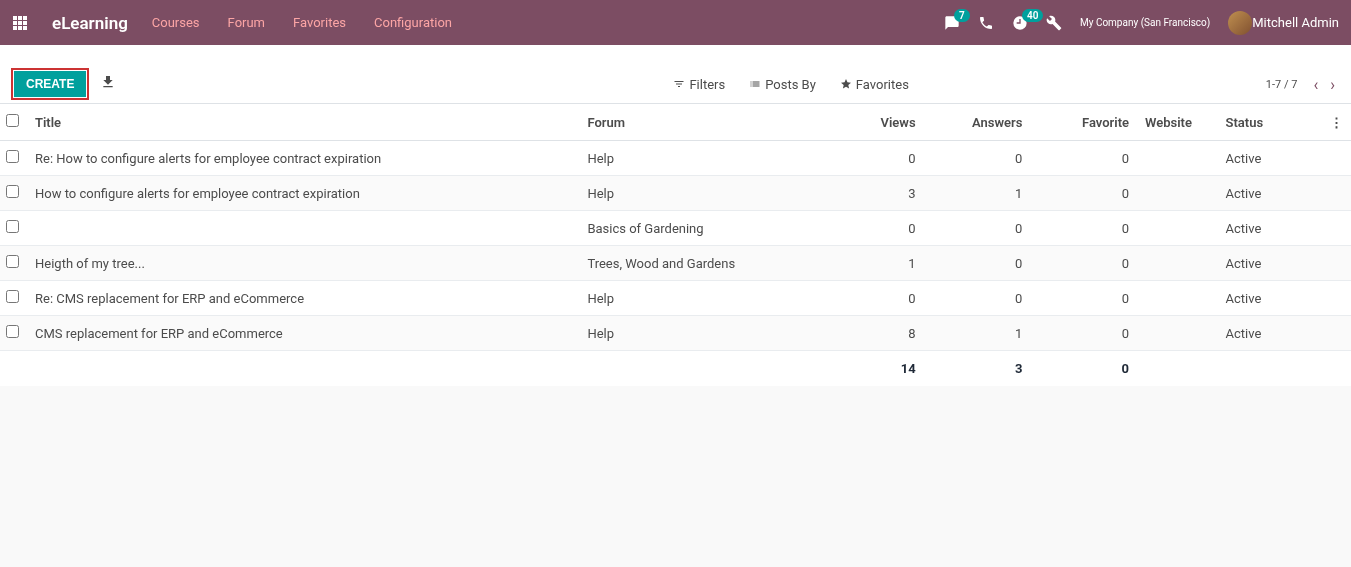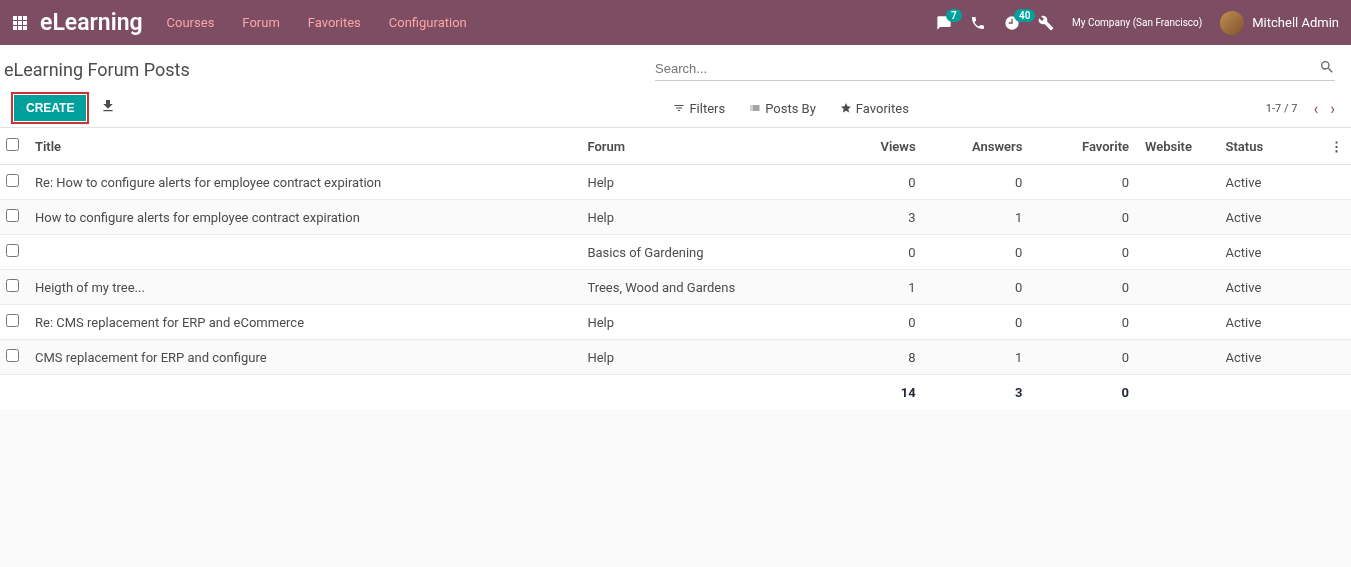--- a/index.html
+++ b/index.html
@@ -7,28 +7,28 @@
     
     .navbar {
       background: #7c4d63;
       color: #fff;
       height: 45px;
       display: flex;
       align-items: center;
       padding: 0 12px;
     }
     .navbar .apps-icon { margin-right: 12px; display: flex; cursor: pointer; }
-    .navbar .brand { font-weight: 600; font-size: 23px; margin-right: 24px; cursor: pointer; }
+    .navbar .brand { font-weight: 600; font-size: 17px; margin-right: 24px; cursor: pointer; margin-left: 12px; }
     .navbar .nav-links { display: flex; gap: 28px; }
     .navbar .nav-links a { color: #fca5a5; text-decoration: none; font-size: 13px; cursor: pointer; }
     .navbar .right-side { margin-left: auto; display: flex; align-items: center; gap: 18px; }
     .navbar .icon-btn { position: relative; display: flex; align-items: center; cursor: pointer; }
     .navbar .badge { background: #00a09d; color: #fff; font-size: 10px; font-weight: 600; border-radius: 9px; padding: 1px 5px; position: absolute; top: -6px; left: 10px; }
     .navbar .company { cursor: pointer; font-size: 10px; }
-    .navbar .user { display: flex; align-items: center; gap: 8px; cursor: pointer; justify-content: flex-end; }
+    .navbar .user { display: flex; align-items: center; cursor: pointer; justify-content: flex-end; }
     .navbar .avatar { width: 24px; height: 24px; border-radius: 50%; background: linear-gradient(135deg,#c09050,#805030); display:inline-block; }
     
     .control-panel { background: #fff; padding: 12px 16px 6px 0; border-bottom: 1px solid #dee2e6; }
     .cp-top { display: flex; align-items: center; }
     .cp-top .breadcrumb { font-size: 18px; color: #4c4c4c; padding-left: 4px; }
     .cp-top .search-wrap { margin-left: auto; width: 680px; display: flex; align-items: center; border-bottom: 1px solid #ccc; }
     .cp-top .search-wrap input { border: none; outline: none; flex: 1; font-size: 13px; padding: 4px 0; color: #4c4c4c; background: transparent; }
     .cp-top .search-icon { color: #666; cursor: pointer; }
     
     .cp-bottom { display: flex; align-items: center; margin-top: 14px; }
@@ -106,31 +106,20 @@
     </span>
     <span class="company">My Company (San Francisco)</span>
     <span class="user">
       <span class="avatar"></span>
       <span>Mitchell Admin</span>
     </span>
   </div>
 </div>
 
 <div class="control-panel">
-  <div class="cp-top">
-    <div class="breadcrumb">eLearning Forum Posts</div>
-    <div class="search-wrap">
-      <input type="text" placeholder="Search..." style="">
-      <span class="search-icon">
-        <svg class="svg-icon" viewBox="0 0 24 24">
-            <path d="M15.5 14h-.8l-.3-.3A6.5 6.5 0 0016 9.5 6.5 6.5 0 109.5 16c1.6 0 3.1-.6 4.2-1.6l.3.3v.8l5 5 1.5-1.5-5-5zM9.5 14A4.5 4.5 0 119.5 5a4.5 4.5 0 010 9z"></path>
-          </svg>
-      </span>
-    </div>
-  </div>
   <div class="cp-bottom">
     <div class="cp-left">
       <button class="btn-create">CREATE</button>
       <span class="btn-download">
         <svg class="svg-icon" viewBox="0 0 24 24">
             <path d="M19 9h-4V3H9v6H5l7 7 7-7zM5 18v2h14v-2H5z"></path>
           </svg>
       </span>
     </div>
     <div class="cp-filters">
@@ -229,21 +218,21 @@
           <td>Help</td>
           <td class="num">0</td>
           <td class="num">0</td>
           <td class="num">0</td>
           <td></td>
           <td>Active</td>
           <td></td>
         </tr>
         <tr>
           <td class="checkbox-col"><input type="checkbox" style=""></td>
-          <td>CMS replacement for ERP and configure</td>
+          <td>CMS replacement for ERP and eCommerce</td>
           <td>Help</td>
           <td class="num">8</td>
           <td class="num">1</td>
           <td class="num">0</td>
           <td></td>
           <td>Active</td>
           <td></td>
         </tr>
       </tbody>
     <tfoot>

